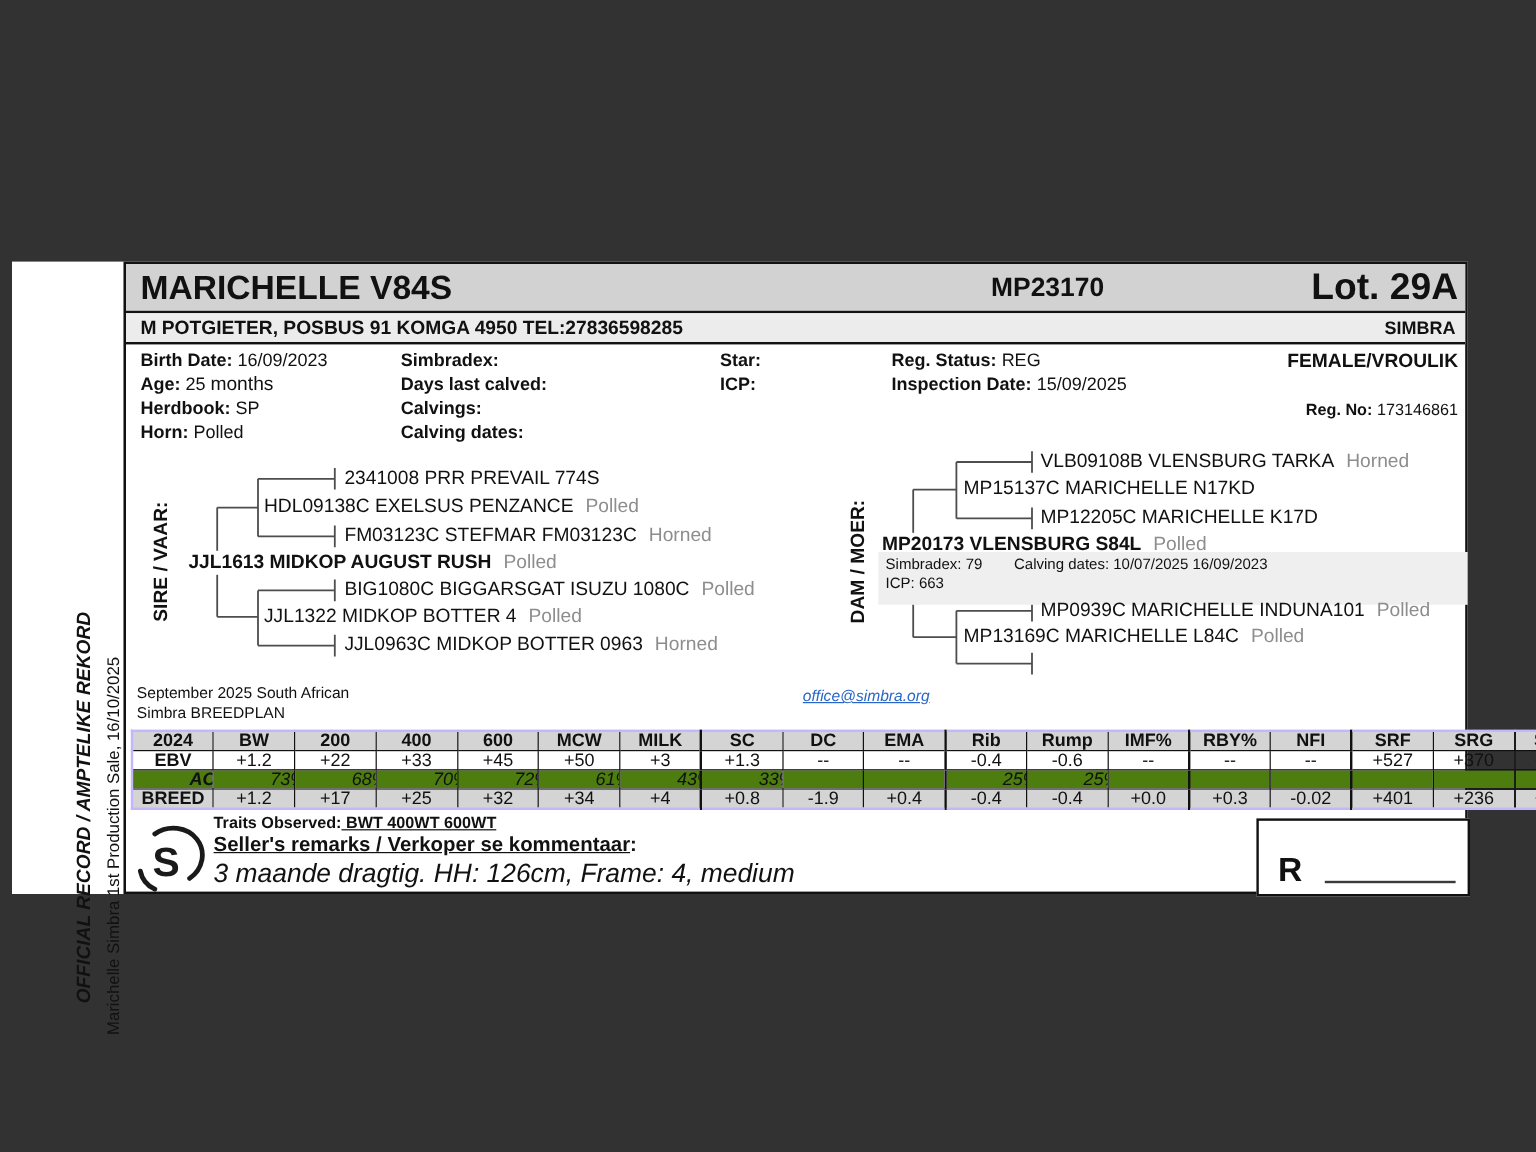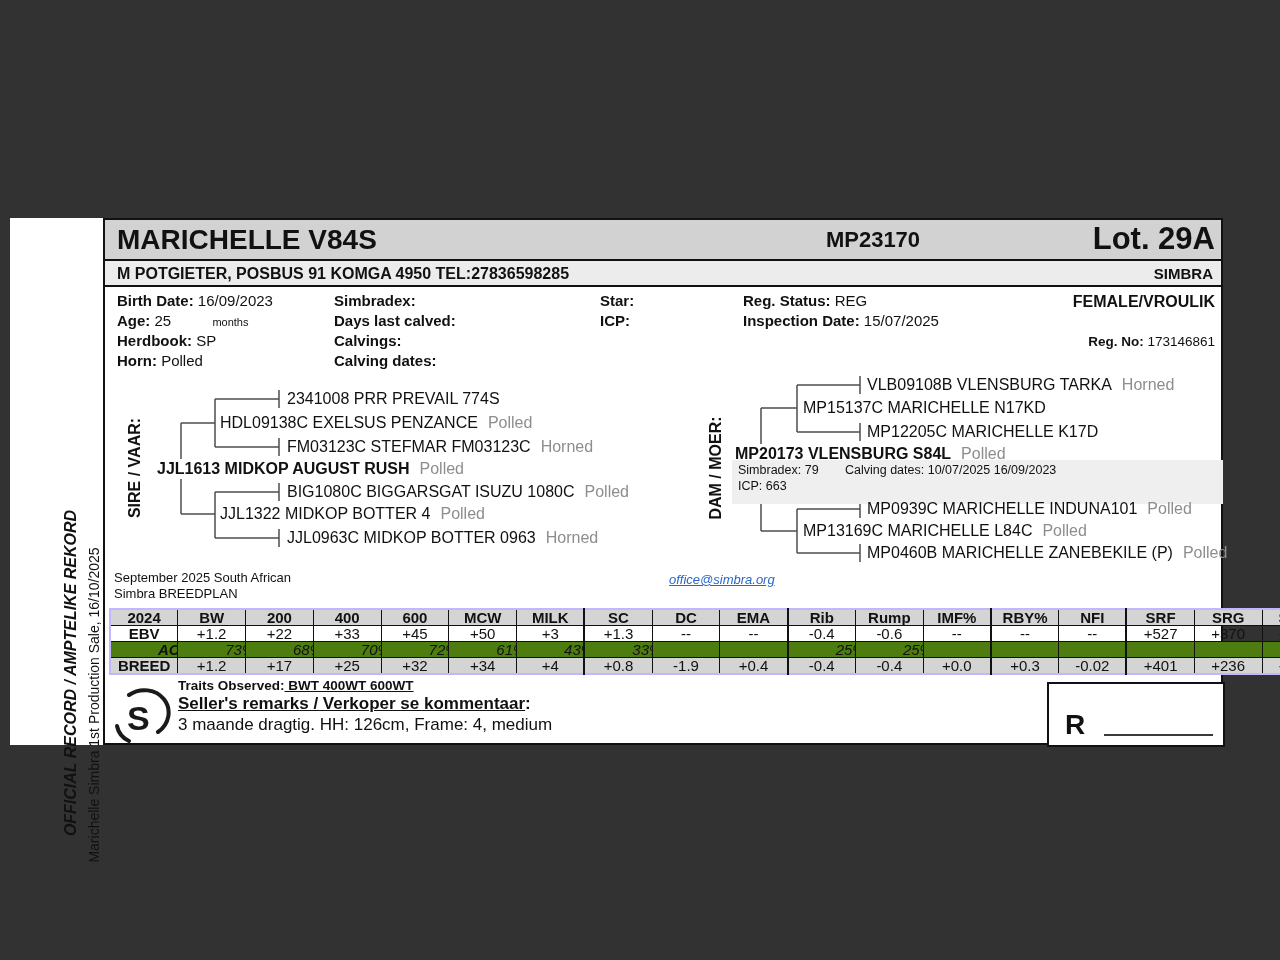--- a/index.html
+++ b/index.html
@@ -20,21 +20,21 @@
   #page-title { position:absolute; left:12px; top:0; line-height:40px; font-size:28px; font-weight:bold; }
   #animal-id { position:absolute; left:768px; top:0; line-height:40px; font-size:22px; font-weight:bold; transform:translateX(-50%); }
   #lot-number { position:absolute; right:6px; top:0; line-height:38px; font-size:31px; font-weight:bold; }
   #owner-bar { position:absolute; left:0; top:41px; width:100%; height:26px; background:#ececec; border-bottom:2px solid #111; }
   #owner-line { position:absolute; left:12px; top:0; line-height:25px; font-size:16px; font-weight:bold; }
   #breed-name { position:absolute; right:8px; top:0; line-height:25px; font-size:15px; font-weight:bold; }
 
   
   .iline { position:absolute; font-size:15px; white-space:nowrap; }
   .iline b { font-weight:bold; }
-  .unit { font-size:11px;margin-left:37px; }
+  .unit { font-size:16px; }
   .c1 { left:12px; } .c2 { left:229px; } .c3 { left:495px; } .c4 { left:638px; }
   .r1 { top:72px; } .r2 { top:92px; } .r3 { top:112px; } .r4 { top:132px; }
   .iright { position:absolute; right:6px; white-space:nowrap; }
   #sex-label { top:73px; font-size:16px; font-weight:bold; }
   #reg-no { top:114px; font-size:13.5px; }
 
   
   #tree-svg { position:absolute; left:0; top:0; width:1120px; height:527px; }
   .gen-label { position:absolute; white-space:nowrap; transform:translate(-50%,-50%) rotate(-90deg); font-size:16px; font-weight:bold; }
   .node { position:absolute; font-size:16px; white-space:nowrap; line-height:20px; }
@@ -57,21 +57,21 @@
   #bp-table tr.breed td { background:#d4d4d4; }
   #bp-table td.rowlbl { font-weight:bold; }
   #bp-table .tl { border-left-width:2px; }
 
   
   #s-logo { position:absolute; left:4px; top:466px; }
   #traits-line { position:absolute; left:73px; top:458px; font-size:13.5px; font-weight:bold; }
   #traits-line .val { text-decoration:underline; }
   #remarks-title { position:absolute; left:73px; top:474px; font-size:17px; font-weight:bold; }
   #remarks-title .ul { text-decoration:underline; }
-  #remarks-text { position:absolute; left:73px; top:495px; font-size:17px; }
+  #remarks-text { position:absolute; left:73px; top:495px; font-size:22px;font-style:italic; }
   #price-box { position:absolute; left:942px; top:462px; width:178px; height:65px; border:2px solid #111; background:#fff; }
   #price-box .cur { position:absolute; left:16px; bottom:4px; font-size:28px; font-weight:bold; }
   #price-box .blank { position:absolute; left:55px; right:10px; bottom:9px; border-bottom:2px solid #3a3a3a; }
 </style>
 </head>
 <body>
 
 <div id="stage">
 
   <div id="margin-strip">
@@ -98,21 +98,21 @@
 
     <div class="iline c2 r1"><b>Simbradex:</b></div>
     <div class="iline c2 r2"><b>Days last calved:</b></div>
     <div class="iline c2 r3"><b>Calvings:</b></div>
     <div class="iline c2 r4"><b>Calving dates:</b></div>
 
     <div class="iline c3 r1"><b>Star:</b></div>
     <div class="iline c3 r2"><b>ICP:</b></div>
 
     <div class="iline c4 r1"><b>Reg. Status:</b> <span>REG</span></div>
-    <div class="iline c4 r2"><b>Inspection Date:</b> <span>15/07/2025</span></div>
+    <div class="iline c4 r2"><b>Inspection Date:</b> <span>15/09/2025</span></div>
 
     <div class="iright" id="sex-label">FEMALE/VROULIK</div>
     <div class="iright" id="reg-no"><b>Reg. No:</b> <span>173146861</span></div>
 
     <svg id="tree-svg" viewBox="0 0 1120 527">
       <g stroke="#4d4d4d" stroke-width="1.5" fill="none">
 
         <path d="M76,203 V294 M76,203 H110 M76,294 H110"></path>
         <path d="M110,179 V227 M110,179 H174 M110,227 H174"></path>
         <path d="M174,170 V188 M174,218 V236"></path>
@@ -142,21 +142,20 @@
     <div class="node" style="left:698px; top:178px;"><span>MP15137C MARICHELLE N17KD</span><span class="horn"></span></div>
     <div class="node" style="left:762px; top:202px;"><span>MP12205C MARICHELLE K17D</span><span class="horn"></span></div>
     <div class="node root" style="left:627px; top:224px;"><span>MP20173 VLENSBURG S84L</span><span class="horn">Polled</span></div>
     <div id="dam-info-box">
       <span class="l1">Simbradex: 79</span>
       <span class="l1b">Calving dates: 10/07/2025  16/09/2023</span>
       <span class="l2">ICP: 663</span>
     </div>
     <div class="node" style="left:762px; top:279px;"><span>MP0939C MARICHELLE INDUNA101</span><span class="horn">Polled</span></div>
     <div class="node" style="left:698px; top:301px;text-align:right;"><span>MP13169C MARICHELLE L84C</span><span class="horn">Polled</span></div>
-    <div class="node" style="left:762px; top:323px;"><span>MP0460B MARICHELLE ZANEBEKILE (P)</span><span class="horn">Polled</span></div>
 
     <div id="bp-intro">
       <div>September 2025 South African</div>
       <div>Simbra BREEDPLAN</div>
     </div>
     <a id="bp-email" href="#">office@simbra.org</a>
 
     <div id="bp-table-wrap">
       <table id="bp-table">
         <thead>

